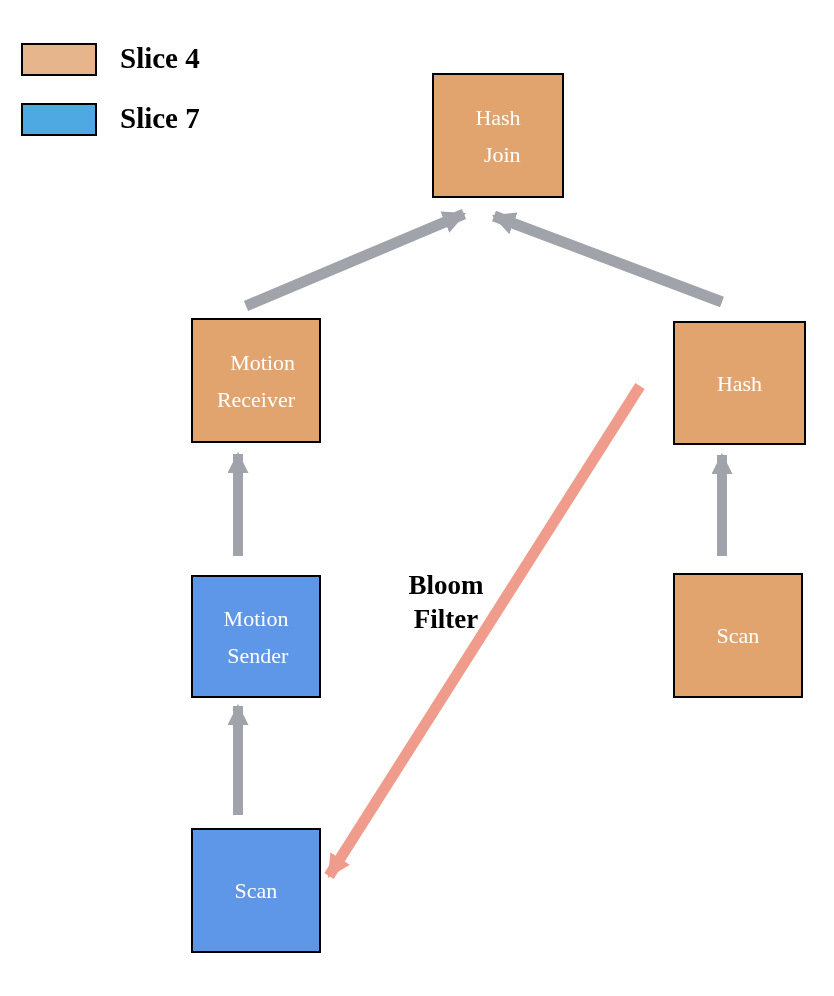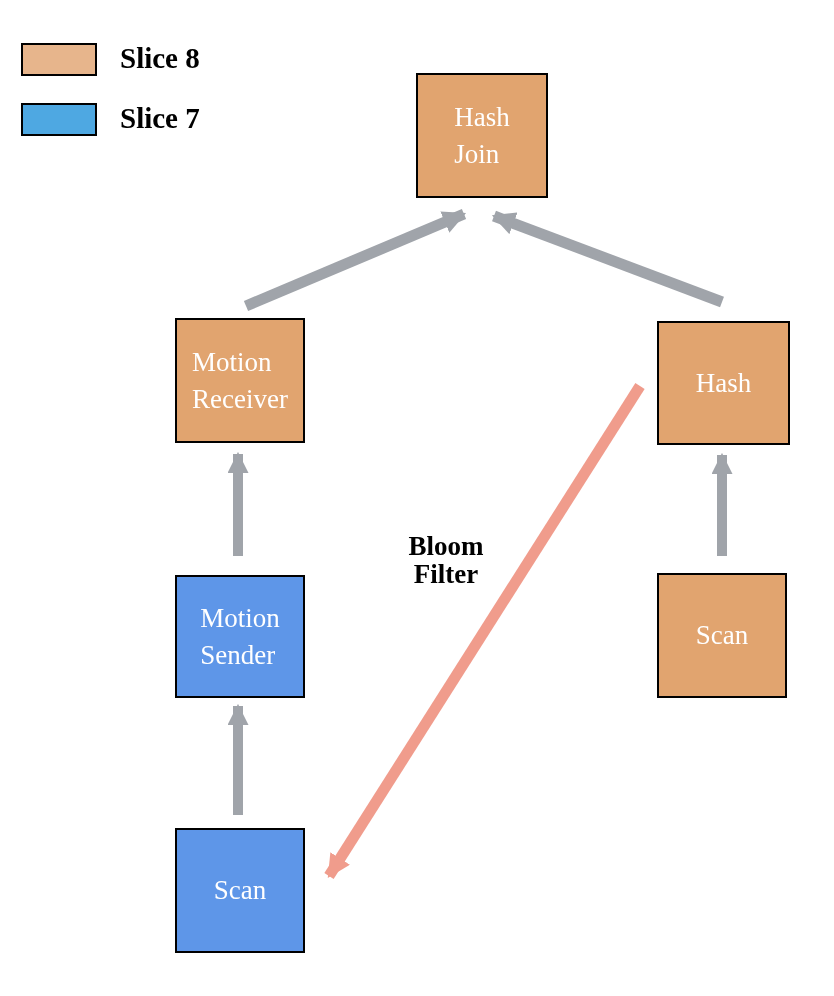--- a/index.html
+++ b/index.html
@@ -17,29 +17,30 @@
     left: 0; top: 0;
     width: 834px; height: 996px;
     z-index: 1;
   }
 
   
   .node {
     position: absolute;
     border: 2px solid #000000;
     color: #ffffff;
-    font-size: 27px;
+    font-size: 22px;
     line-height: 37px;
     display: flex;
     align-items: center;
     justify-content: center;
-    text-align: left;
+    text-align: right;
     white-space: pre-line;
     z-index: 2;
     box-sizing: border-box;
+    margin-left: 16px;
   }
   .node-orange { background: #E1A46F; }
   .node-blue   { background: #5E96E8; }
 
   #node-hash-join       { left: 416px; top:  73px; width: 132px; height: 125px; }
   #node-motion-receiver { left: 175px; top: 318px; width: 130px; height: 125px; }
   #node-hash            { left: 657px; top: 321px; width: 133px; height: 124px; }
   #node-motion-sender   { left: 175px; top: 575px; width: 130px; height: 123px; }
   #node-scan-right      { left: 657px; top: 573px; width: 130px; height: 125px; }
   #node-scan-bottom     { left: 175px; top: 828px; width: 130px; height: 125px; }
@@ -61,26 +62,26 @@
     line-height: 33px;
     color: #000000;
     z-index: 2;
   }
   #legend-label-1 { top:  42px; }
   #legend-label-2 { top: 102px; }
 
   
   #bloom-filter-label {
     position: absolute;
-    left: 366px; top: 532px;
+    left: 366px; top: 568px;
     width: 160px;
     text-align: center;
     font-weight: bold;
     font-size: 27px;
-    line-height: 28px;
+    line-height: 34px;
     color: #000000;
     white-space: pre-line;
     z-index: 2;
   }
 </style>
 </head>
 <body>
 
 <svg id="edges-svg" viewBox="0 0 834 996" xmlns="http://www.w3.org/2000/svg">
   <defs>
@@ -94,21 +95,21 @@
 
   <line x1="238" y1="815" x2="238" y2="706" stroke-width="10" marker-end="url(#gray-head)" stroke="#A0A4AA"></line>
   <line x1="238" y1="556" x2="238" y2="454" stroke-width="10" marker-end="url(#gray-head)" stroke="#A0A4AA"></line>
   <line x1="246" y1="306" x2="464" y2="214" stroke-width="11" marker-end="url(#gray-head)" stroke="#A0A4AA"></line>
   <line x1="722" y1="302" x2="494" y2="216" stroke-width="11" marker-end="url(#gray-head)" stroke="#A0A4AA"></line>
   <line x1="722" y1="556" x2="722" y2="455" stroke-width="10" marker-end="url(#gray-head)" stroke="#A0A4AA"></line>
   <line x1="640" y1="386" x2="329" y2="876" stroke-width="11" marker-end="url(#red-head)" stroke="#F09C8C"></line>
 </svg>
 
 <div id="legend-swatch-1" class="swatch"></div>
-<div id="legend-label-1" class="legend-label">Slice 8</div>
+<div id="legend-label-1" class="legend-label">Slice 4</div>
 <div id="legend-swatch-2" class="swatch"></div>
 <div id="legend-label-2" class="legend-label">Slice 7</div>
 
 <div id="node-hash-join" class="node node-orange">
   <span>Hash
 Join</span>
 </div>
 <div id="node-motion-receiver" class="node node-orange">
   <span>Motion
 Receiver</span>

